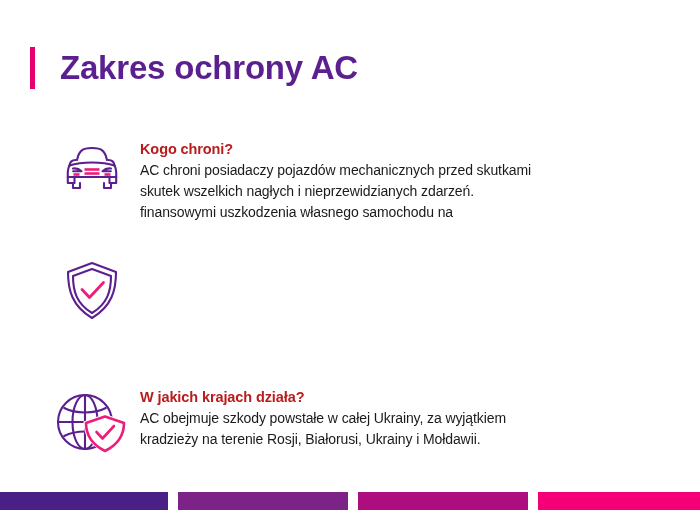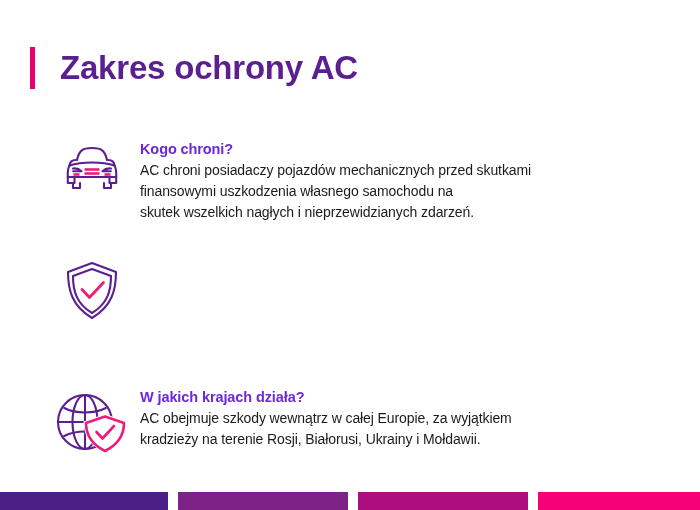--- a/index.html
+++ b/index.html
@@ -60,21 +60,21 @@
     align-items: flex-start;
     padding-top: 2px;
   }
   .text-wrap {
     flex: 1 1 auto;
     padding-top: 0px;
   }
   .block-heading {
     font-size: 14.5px;
     font-weight: bold;
-    color: #6d28d9;
+    color: #b91c1c;
     margin: 0 0 1px 0;
     line-height: 19px;
     letter-spacing: -0.1px;
   }
   .block-body {
     font-size: 14px;
     color: #1a1a1a;
     line-height: 21px;
     margin: 0;
     letter-spacing: -0.1px;
@@ -135,22 +135,22 @@
 
         <path d="M12.5 32.5 L18.5 32.5"></path>
         <path d="M43.5 32.5 L49.5 32.5"></path>
       </g>
     </svg>
   </div>
   <div class="text-wrap">
     <div class="block-heading">Kogo chroni?</div>
     <div class="block-body">
       <span>AC chroni posiadaczy pojazdów mechanicznych przed skutkami</span>
+      <span>skutek wszelkich nagłych i nieprzewidzianych zdarzeń.</span>
       <span>finansowymi uszkodzenia  własnego samochodu na</span>
-      <span>skutek wszelkich nagłych i nieprzewidzianych zdarzeń.</span>
     </div>
   </div>
 </div>
 
 <div class="block" id="block-1">
   <div class="icon-wrap">
     <svg width="58" height="62" viewBox="0 0 58 62" aria-hidden="true">
       <g fill="none" stroke="#5b1f8f" stroke-width="2.1" stroke-linecap="round" stroke-linejoin="round">
 
         <path d="M29 3 L53 12 C53 30, 49 46, 29 58 C9 46, 5 30, 5 12 Z"></path>
@@ -178,21 +178,21 @@
       </g>
 
       <path d="M50 24 L71.5 31.5 C71.5 45, 66 55, 50 63 C34 55, 28.5 45, 28.5 31.5 Z" fill="#ffffff" stroke="none"></path>
       <path d="M50 26.5 L69 33 C69 45, 64 54, 50 61 C36 54, 31 45, 31 33 Z" fill="none" stroke="#ee1d7a" stroke-width="2.6" stroke-linejoin="round"></path>
       <path d="M41.5 42 L47.5 48.5 L59 36" fill="none" stroke="#ee1d7a" stroke-width="2.6" stroke-linecap="round" stroke-linejoin="round"></path>
     </svg>
   </div>
   <div class="text-wrap">
     <div class="block-heading">W jakich krajach działa?</div>
     <div class="block-body">
-      <span>AC obejmuje szkody wewnątrz w całej Europie, za wyjątkiem</span>
+      <span>AC obejmuje szkody powstałe w całej Ukrainy, za wyjątkiem</span>
       <span>kradzieży na terenie Rosji, Białorusi, Ukrainy i Mołdawii.</span>
     </div>
   </div>
 </div>
 
 <div class="bottom-bar">
     <div class="bar-seg" style="width: 168px; background: rgb(74, 31, 134);"></div>
     <div class="bar-gap" style="width: 10px; background: rgb(255, 255, 255);"></div>
     <div class="bar-seg" style="width: 170px; background: rgb(125, 34, 134);"></div>
     <div class="bar-gap" style="width: 10px; background: rgb(255, 255, 255);"></div>

